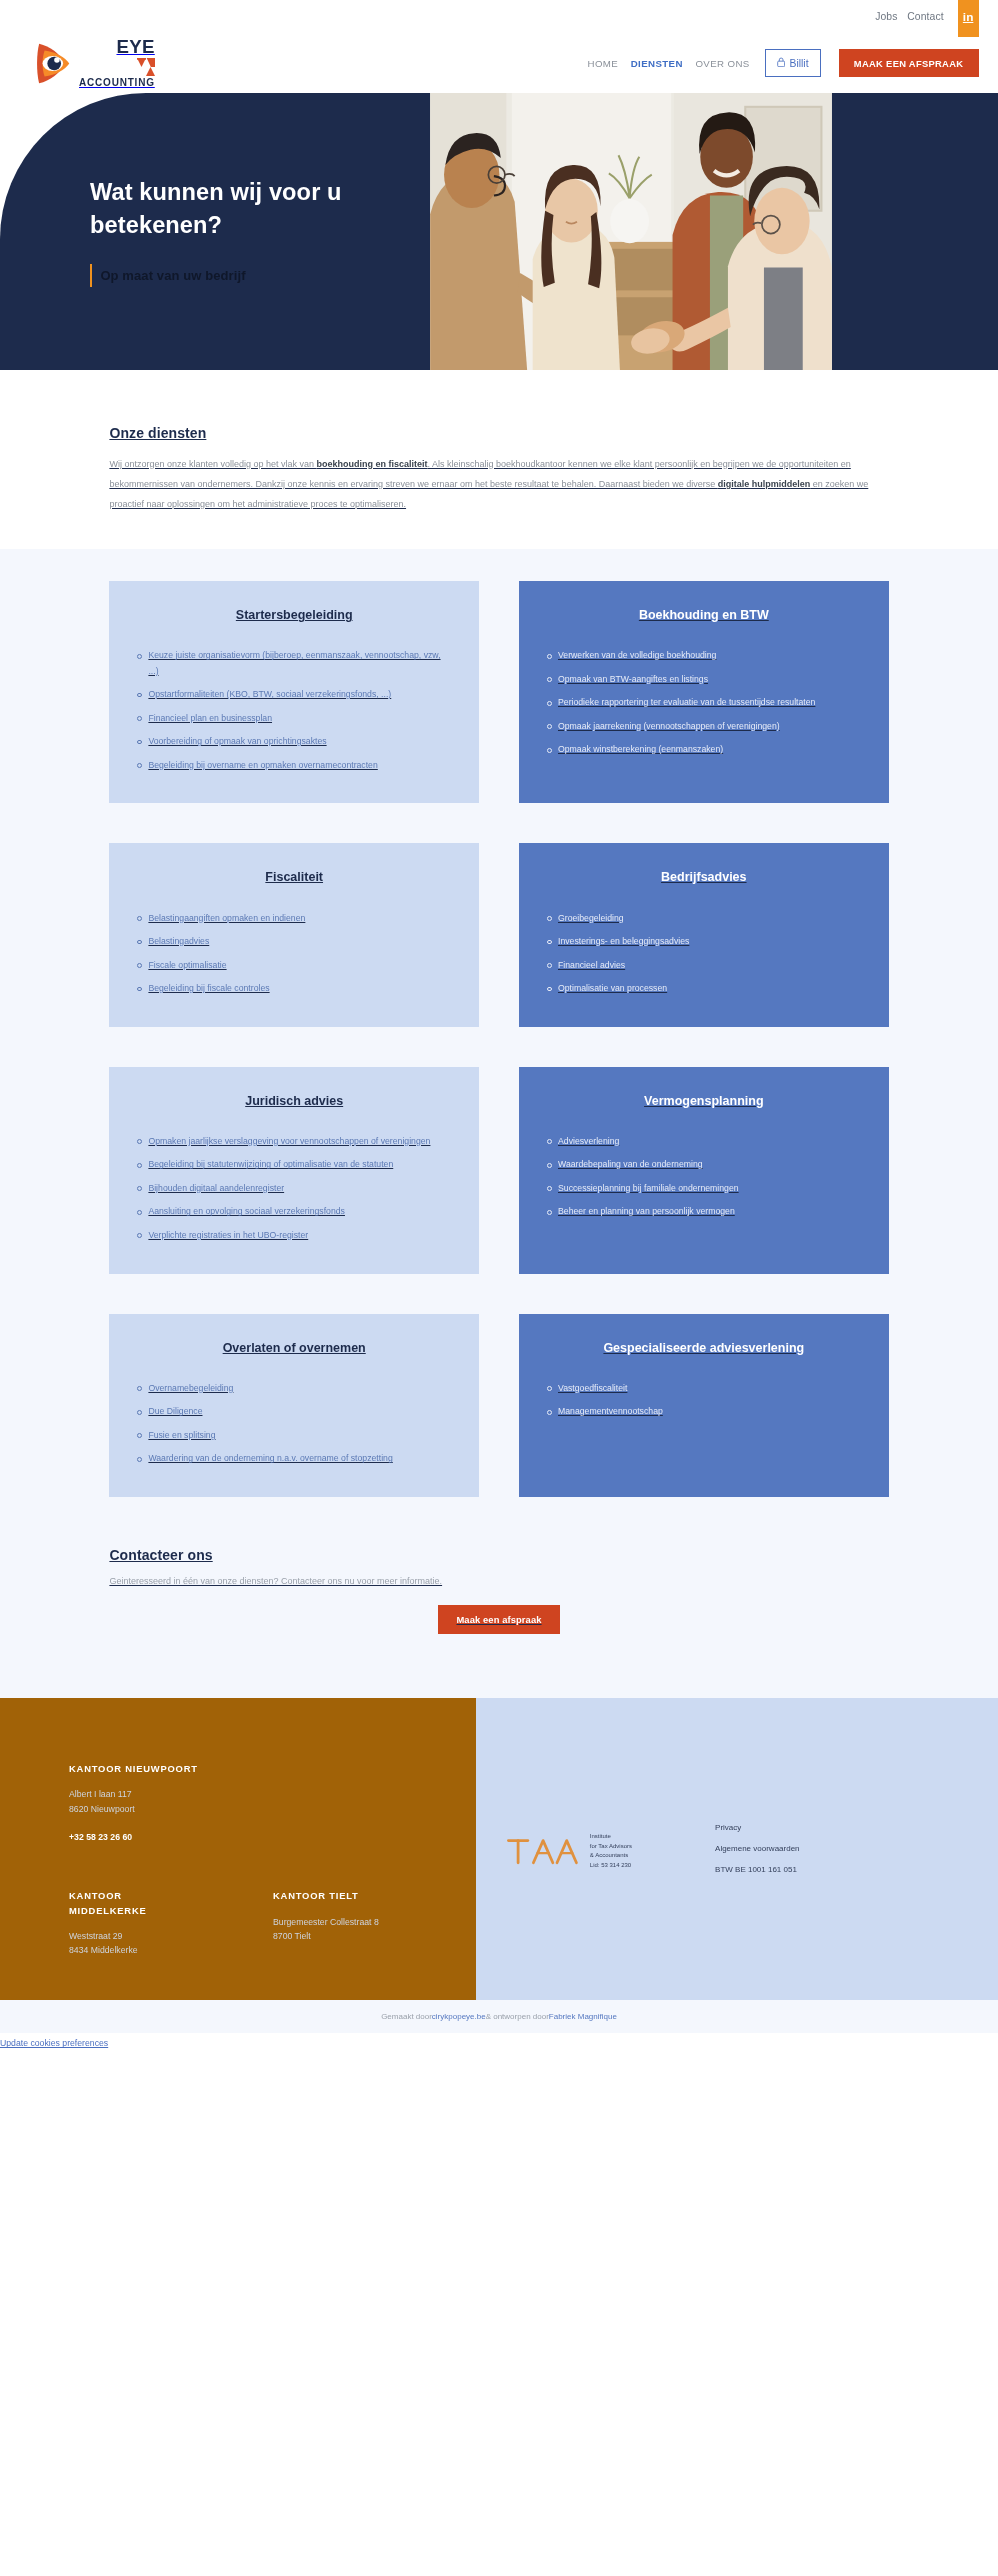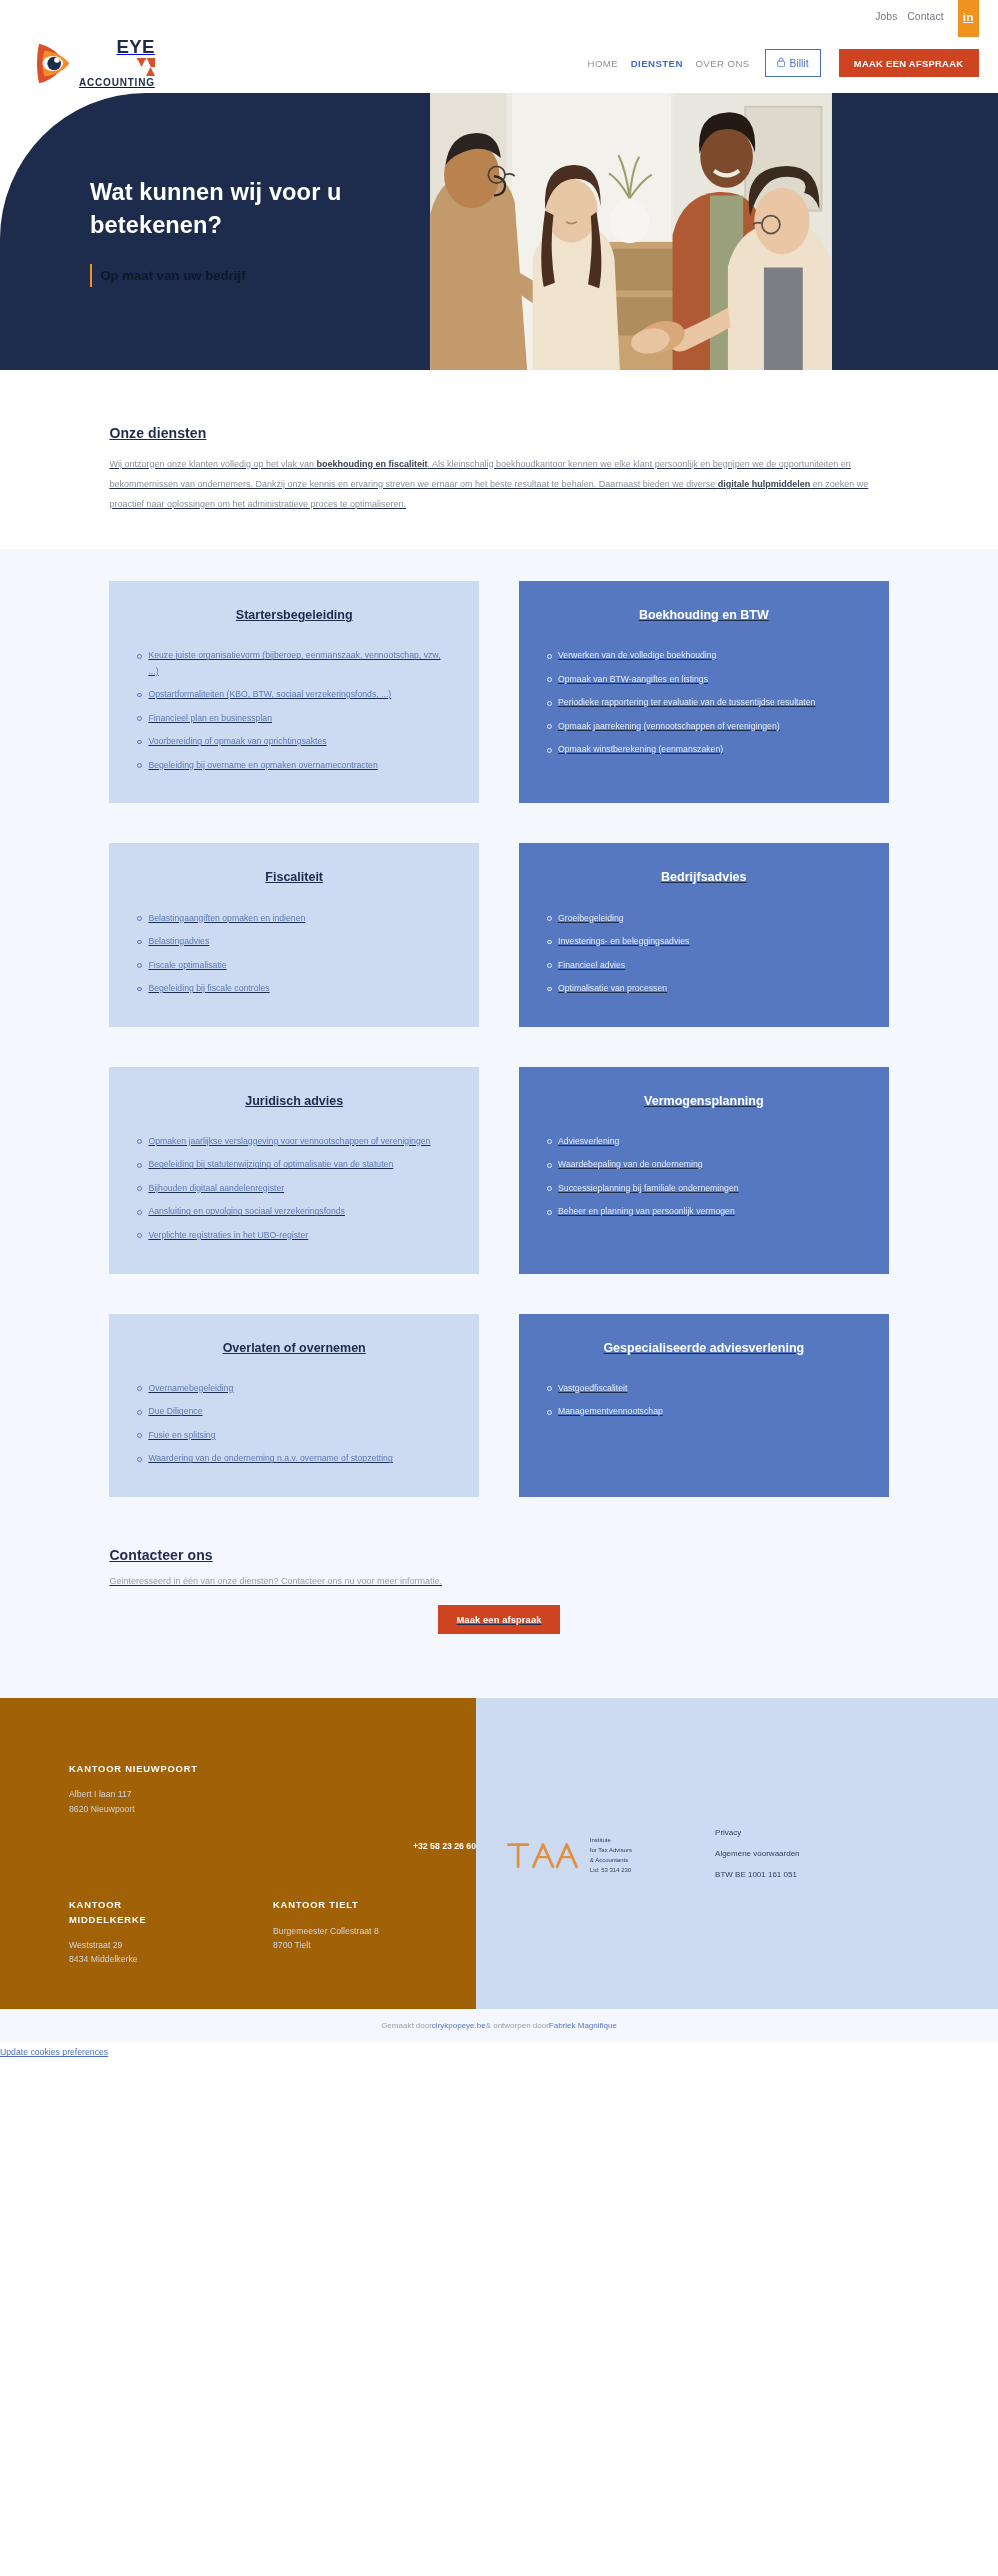--- a/index.html
+++ b/index.html
@@ -255,22 +255,21 @@
   }
   .office-line {
     font-size: 8.7px;
     color: #ced4de;
     line-height: 1.65;
   }
   .office-phone {
     font-size: 8.7px;
     font-weight: 700;
     color: #ffffff;
-    margin-top: 25px;
-    text-align: right;
+    margin-top: 16px;
   }
   .office-row2 {
     display: flex;
     margin-top: 47px;
   }
   .office-col { width: 118px; }
   .office-col.second { margin-left: 86px; width: 159px; }
 
   .footer-right {
     background: #ccdaf2;

